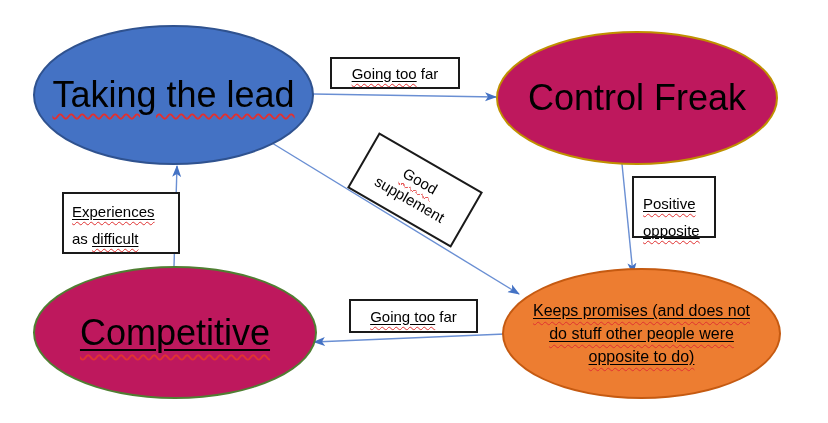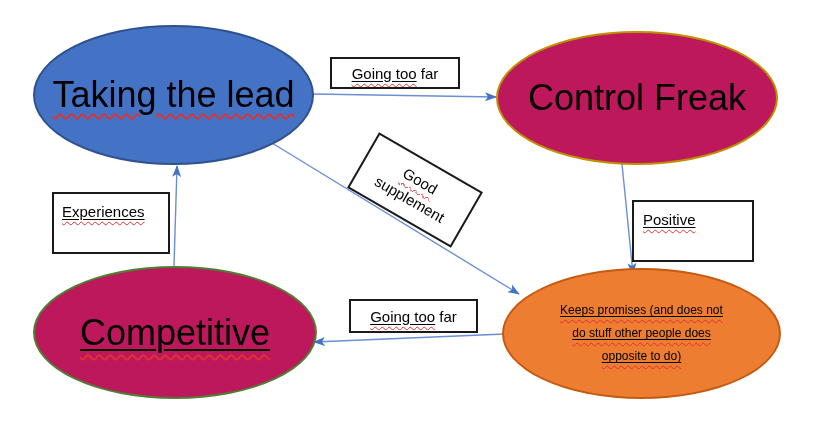--- a/index.html
+++ b/index.html
@@ -14,32 +14,32 @@
   .node{
     position:absolute;border-radius:50%;border:2px solid #4c1d95;
     display:flex;align-items:center;justify-content:center;text-align:center;
     z-index:2;box-sizing:border-box;
   }
   .node-title{font-size:36px;line-height:1.1;white-space:nowrap;}
   #node-taking-the-lead{left:33px;top:25px;width:281px;height:140px;}
   #node-control-freak{left:496px;top:31px;width:282px;height:134px;}
   #node-competitive{left:33px;top:266px;width:284px;height:133px;}
   #node-keeps-promises{left:502px;top:268px;width:279px;height:131px;flex-direction:column;}
-  #node-keeps-promises .nline{font-size:12px;line-height:23px;white-space:nowrap;}
+  #node-keeps-promises .nline{font-size:16px;line-height:23px;white-space:nowrap;}
 
   .lbox{
     position:absolute;background:#fff;border:2px solid #1a1a1a;z-index:3;
     box-sizing:border-box;font-size:15px;
   }
   #label-going-too-far-top{left:330px;top:57px;width:130px;height:32px;
     display:flex;align-items:center;justify-content:center;}
-  #label-experiences{left:52px;top:192px;width:118px;height:62px;
+  #label-experiences{left:62px;top:192px;width:118px;height:62px;
     padding:4px 12px 0 8px;line-height:27px;}
-  #label-positive-opposite{left:632px;top:176px;width:122px;height:62px;
-    padding:4px 0 0 9px;line-height:27px;margin-top:24px;}
+  #label-positive-opposite{left:632px;top:176px;width:84px;height:62px;
+    padding:12px 0 0 9px;line-height:27px;}
   #label-going-too-far-bottom{left:349px;top:299px;width:129px;height:34px;
     display:flex;align-items:center;justify-content:center;}
   #label-good-supplement{left:355px;top:158px;width:120px;height:64px;
     transform:rotate(30deg);display:flex;flex-direction:column;
     align-items:center;justify-content:center;line-height:21px;text-align:center;}
 
   
   .sq{text-decoration-line:underline;text-decoration-style:wavy;
       text-decoration-color:var(--squiggle,#E03131);
       text-decoration-thickness:1px;text-underline-offset:4px;}
@@ -77,38 +77,40 @@
   <div class="node" id="node-control-freak" style="background-color: #be185d; border-color: rgb(191, 144, 0);">
     <span class="node-title">Control Freak</span>
   </div>
 
   <div class="node" id="node-competitive" style="background-color: #be185d; border-color: rgb(80, 126, 50);">
     <span class="node-title ul"><span class="sq">Competitive</span></span>
   </div>
 
   <div class="node" id="node-keeps-promises" style="background-color: rgb(237, 125, 49); border-color: rgb(197, 90, 17);">
     <div class="nline"><span class="ul"><span class="sq">Keeps promises (and does not</span></span></div>
-    <div class="nline"><span class="ul"><span class="sq">do stuff other people does</span></span></div>
+    <div class="nline"><span class="ul"><span class="sq">do stuff other people were</span></span></div>
     <div class="nline"><span class="ul"><span class="sq">opposite to do)</span></span></div>
   </div>
 
   <div class="lbox" id="label-going-too-far-top">
     <span><span class="ul"><span class="sq">Going too</span></span><span> far</span></span>
   </div>
 
   <div class="lbox" id="label-good-supplement">
     <span><span class="sq">Good</span></span>
     <span>supplement</span>
   </div>
 
   <div class="lbox" id="label-experiences">
     <div><span class="ul"><span class="sq">Experiences</span></span></div>
+    <div><span>as </span><span class="ul"><span class="sq">difficult</span></span></div>
   </div>
 
   <div class="lbox" id="label-positive-opposite">
     <div><span class="ul"><span class="sq">Positive</span></span></div>
+    <div><span class="ul"><span class="sq">opposite</span></span></div>
   </div>
 
   <div class="lbox" id="label-going-too-far-bottom">
     <span><span class="ul"><span class="sq">Going too</span></span><span> far</span></span>
   </div>
 
 </div>
 
 </body></html>

